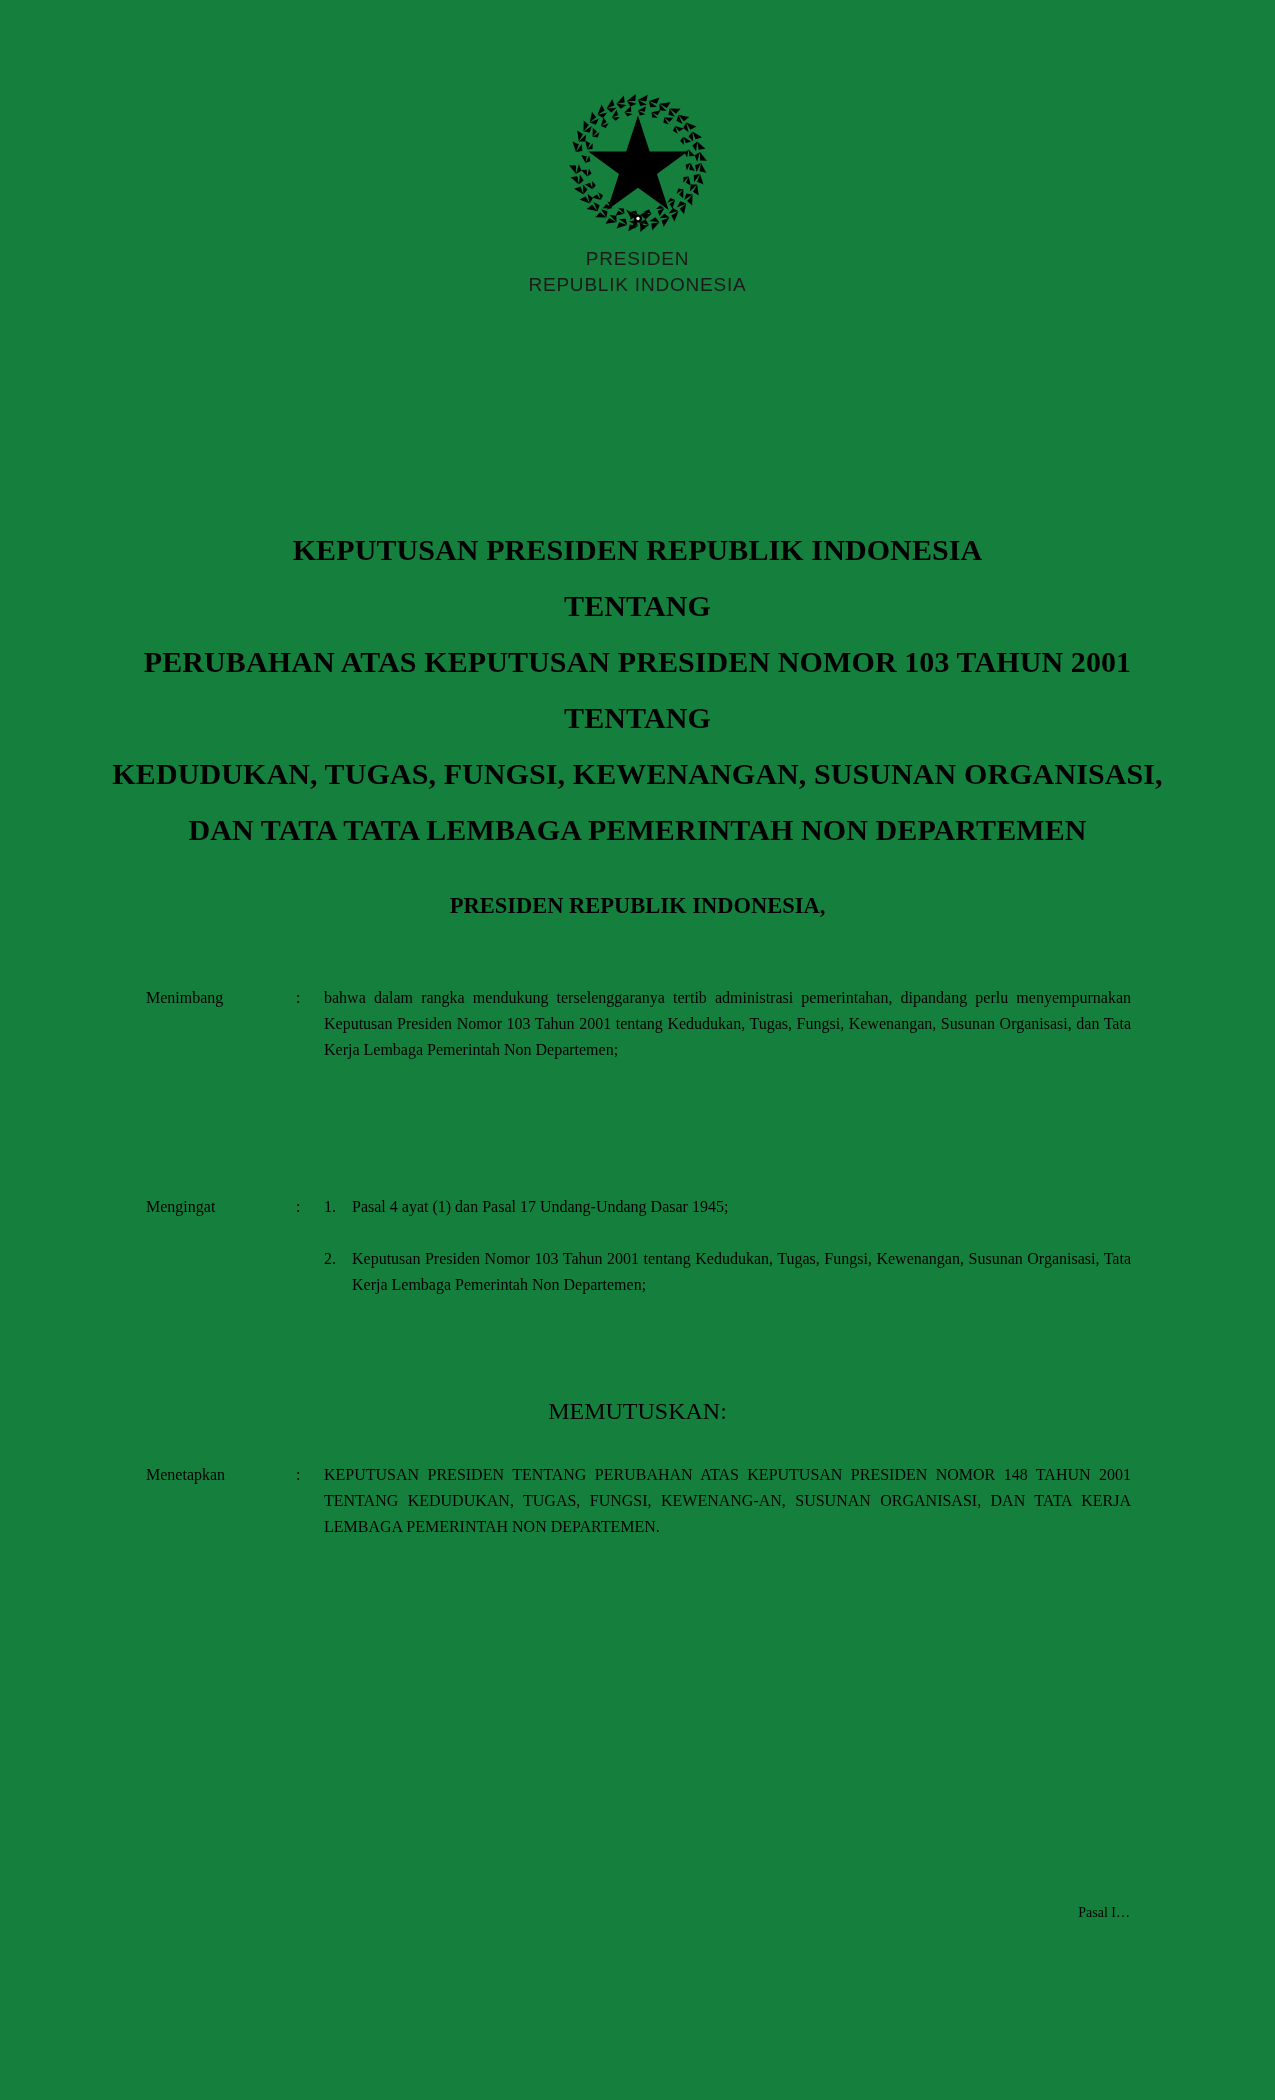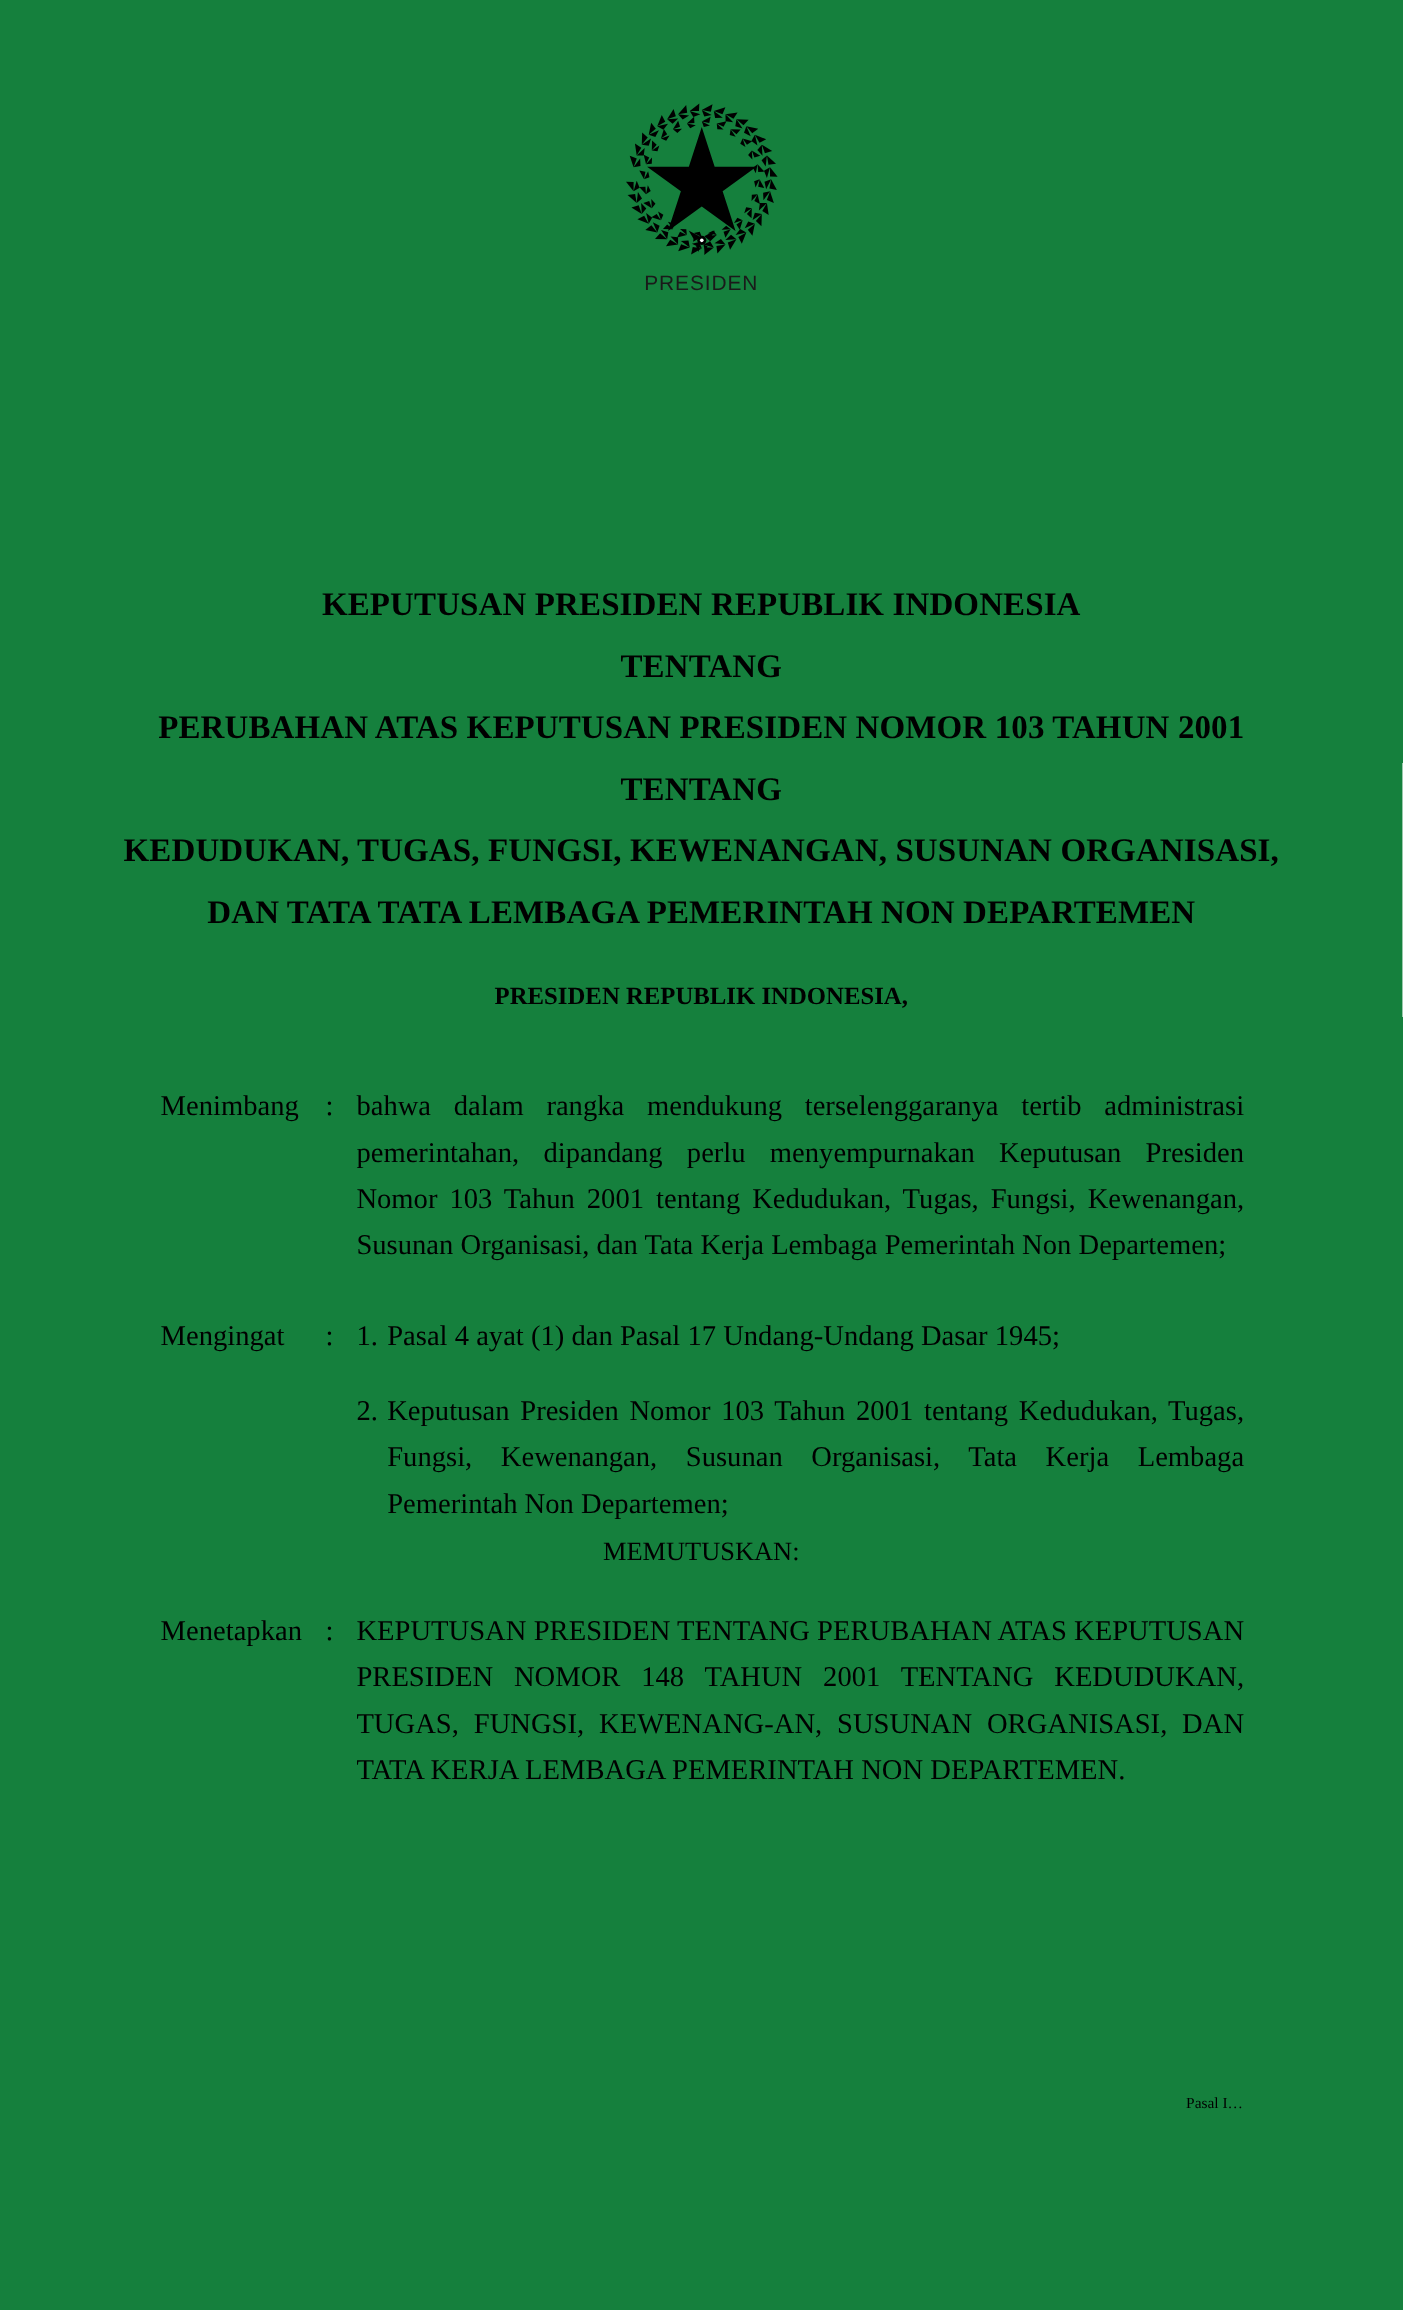--- a/index.html
+++ b/index.html
@@ -69,21 +69,21 @@
     text-align: center;
     font-weight: bold;
     font-size: 22.5px;
   }
 
   
   .clause {
     position: absolute;
     left: 146px;
     width: 985px;
-    font-size: 26px;
+    font-size: 16px;
     line-height: 1.62;
   }
   .clause-row {
     display: flex;
     align-items: flex-start;
   }
   .clause-label {
     width: 150px;
     flex: 0 0 150px;
     white-space: nowrap;
@@ -350,20 +350,21 @@
             <path d="M-7,5 L-2,3 L-4,12 Z" fill="#000"></path>
             <path d="M7,5 L2,3 L4,12 Z" fill="#000"></path>
           </g>
         </g>
 
         <path d="M100,36 L120.6,99.4 L187.2,99.4 L133.3,138.6 L153.9,202 L100,162.8 L46.1,202 L66.7,138.6 L12.8,99.4 L79.4,99.4 Z" transform="translate(0,-12) scale(0.76) translate(31.5,28)" fill="#000"></path>
       </svg>
     </div>
     <div class="letterhead-lines">
       <div>PRESIDEN</div>
+      <div>REPUBLIK INDONESIA</div>
     </div>
   </div>
 
   <div class="title-block">
     <div class="title-line">KEPUTUSAN PRESIDEN REPUBLIK INDONESIA</div>
     <div class="title-line">TENTANG</div>
     <div class="title-line">PERUBAHAN ATAS KEPUTUSAN PRESIDEN NOMOR 103 TAHUN 2001</div>
     <div class="title-line">TENTANG</div>
     <div class="title-line">KEDUDUKAN, TUGAS, FUNGSI, KEWENANGAN, SUSUNAN ORGANISASI,</div>
     <div class="title-line">DAN TATA TATA LEMBAGA PEMERINTAH NON DEPARTEMEN</div>

